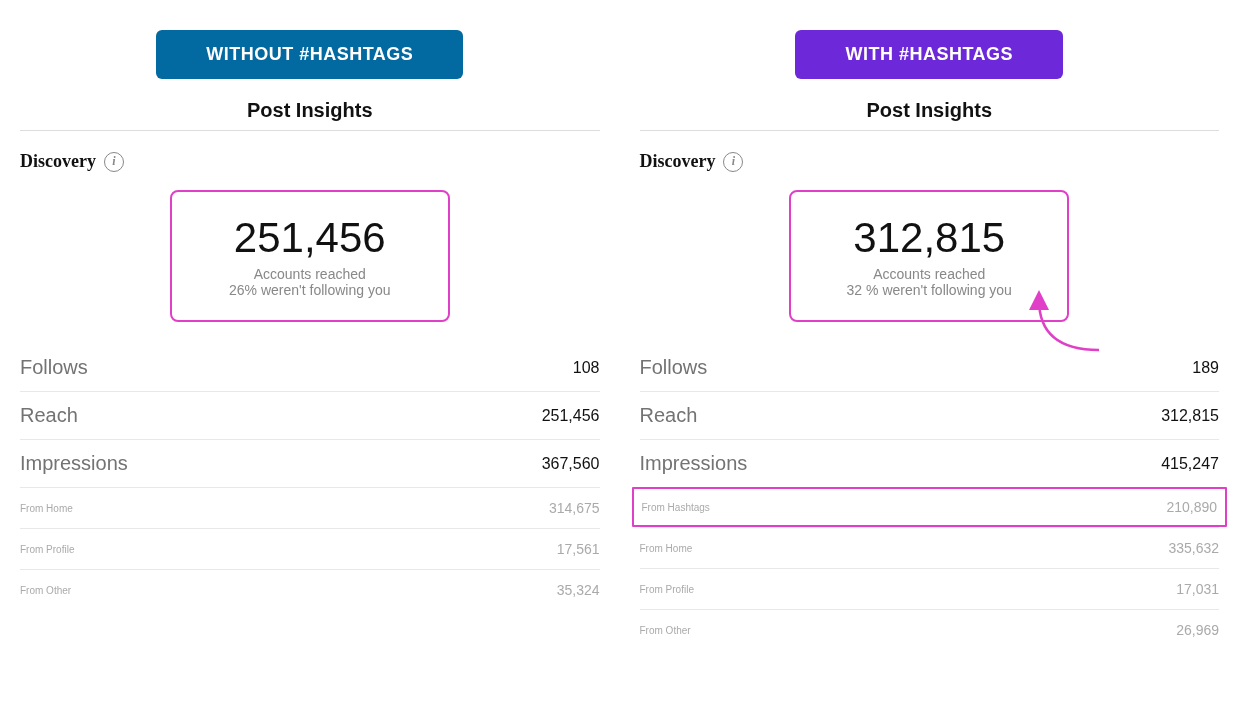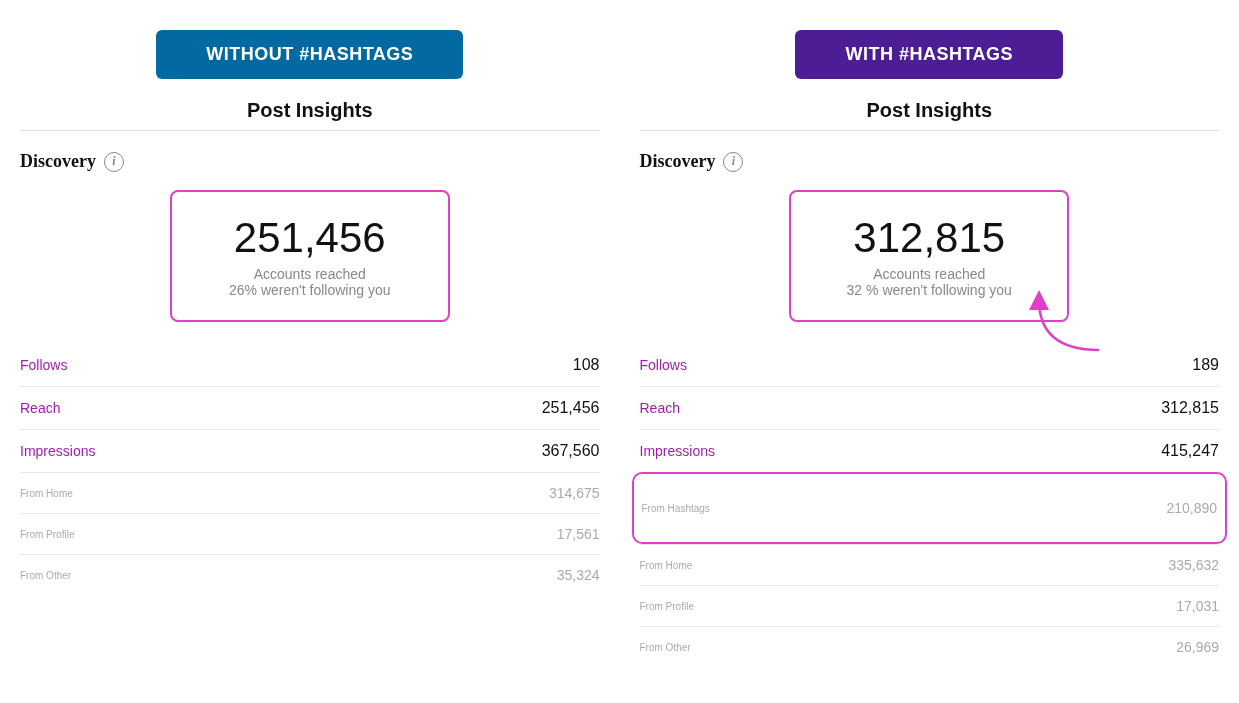--- a/index.html
+++ b/index.html
@@ -28,21 +28,21 @@
     .badge {
       color: #fff;
       font-weight: 800;
       font-size: 18px;
       letter-spacing: 0.5px;
       padding: 14px 50px;
       border-radius: 6px;
       margin-bottom: 20px;
     }
     .badge-red { background-color: #0369a1; }
-    .badge-green { background-color: #4c1d95; }
+    .badge-green { background-color: #6d28d9; }
 
     .panel-title {
       font-size: 20px;
       font-weight: 700;
       color: #111;
       margin-bottom: 8px;
       text-align: center;
     }
     .divider {
       width: 100%;
@@ -106,22 +106,22 @@
       display: flex;
       justify-content: space-between;
       align-items: center;
       padding: 12px 0;
       border-top: 1px solid #e8e8e8;
     }
     .stat-row:first-child {
       border-top: none;
     }
     .stat-label {
-      font-size: 14px;
-      color: #a21caf;
+      font-size: 20px;
+      color: #737373;
     }
     .stat-label.sub {
       font-size: 10px;
       color: #aaa;
       padding-left: 0;
     }
     .stat-value {
       font-size: 16px;
       color: #111;
     }
@@ -209,21 +209,21 @@
       </div>
       <div class="stat-row">
         <span class="stat-label">Reach</span>
         <span class="stat-value">312,815</span>
       </div>
       <div class="stat-row">
         <span class="stat-label">Impressions</span>
         <span class="stat-value">415,247</span>
       </div>
 
-      <div style="display:flex; justify-content:space-between; align-items:center; padding:26px 8px; border:2px solid #e040c8; border-radius:10px; margin:0 -8px;">
+      <div style="display:flex; justify-content:space-between; align-items:center; padding:10px 8px; border:2px solid #e040c8; border-radius:1px; margin:0 -8px;">
         <span class="stat-label sub">From Hashtags</span>
         <span class="stat-value sub">210,890</span>
       </div>
       <div class="stat-row">
         <span class="stat-label sub">From Home</span>
         <span class="stat-value sub">335,632</span>
       </div>
       <div class="stat-row">
         <span class="stat-label sub">From Profile</span>
         <span class="stat-value sub">17,031</span>

